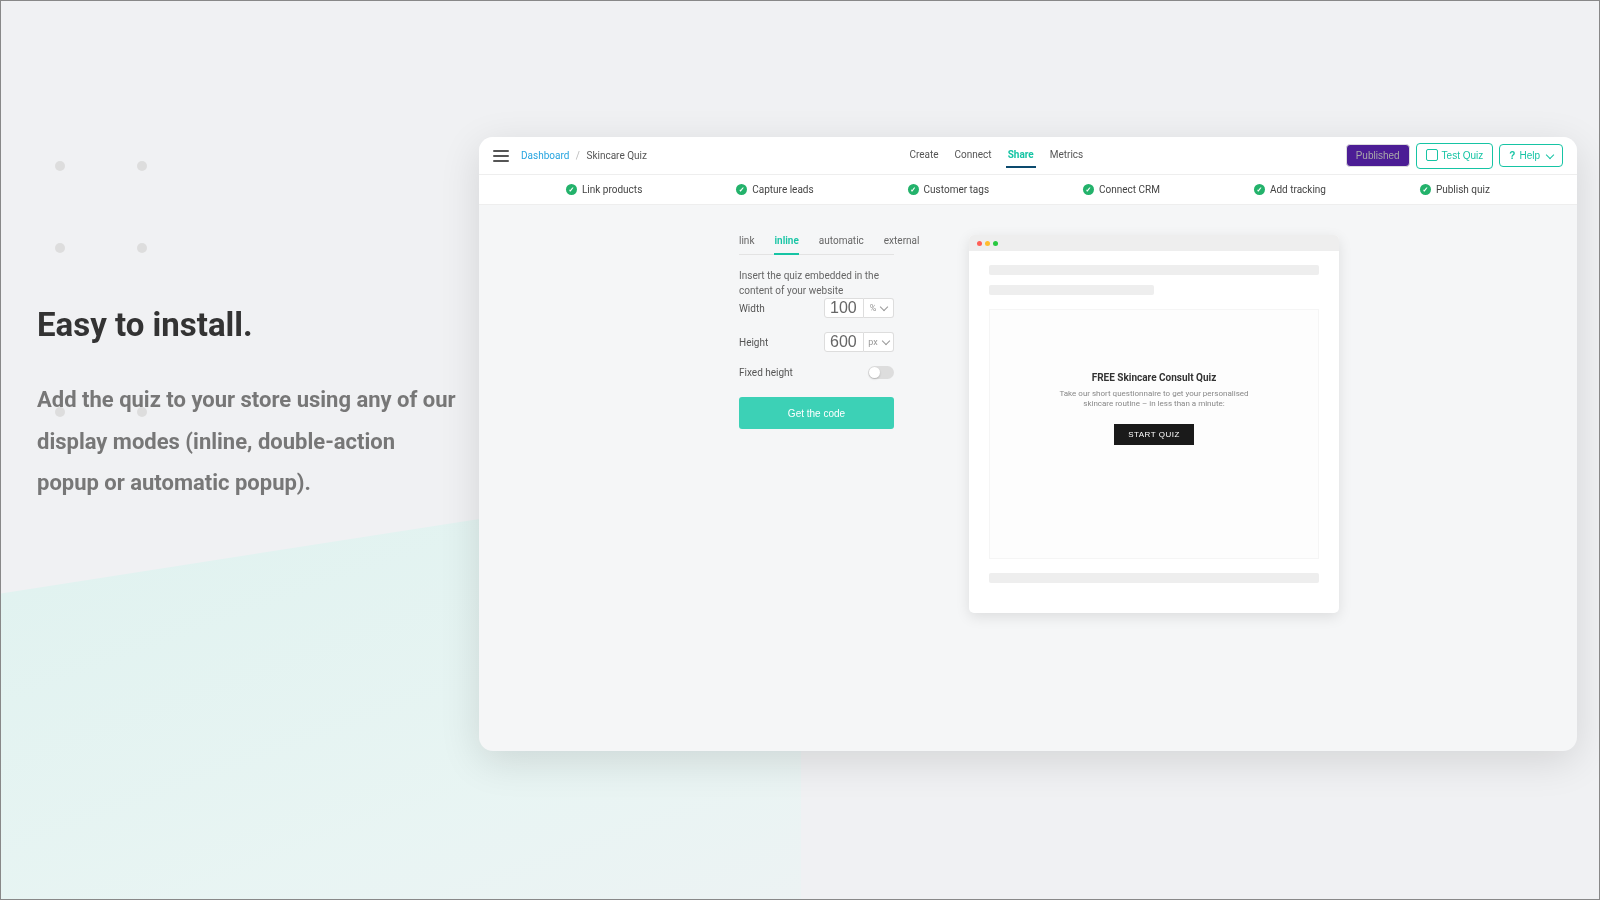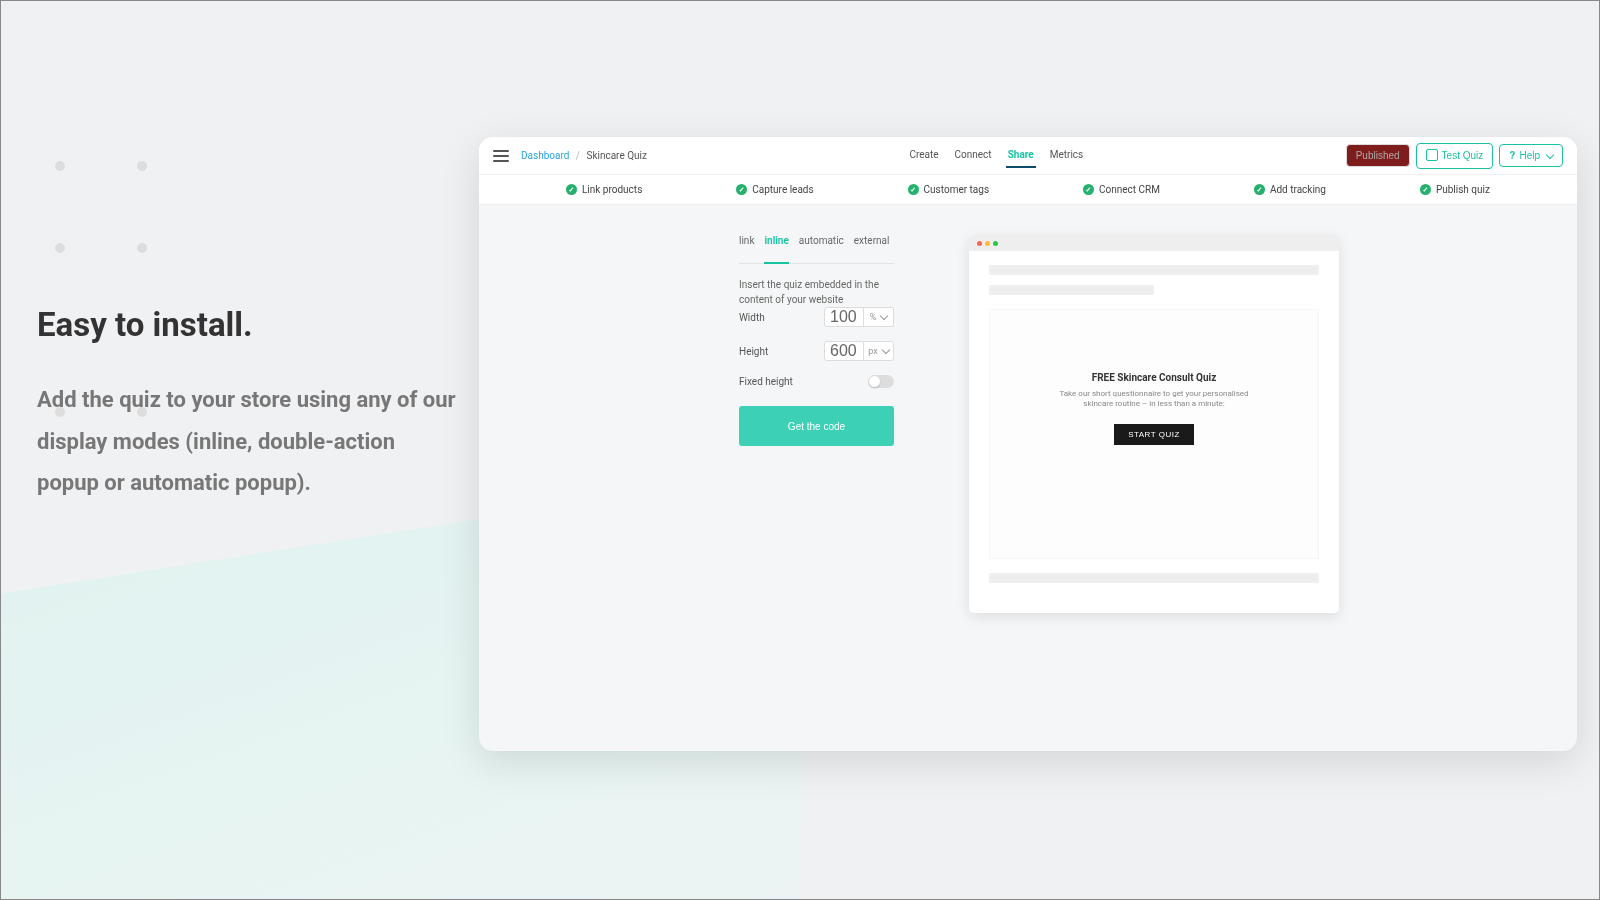--- a/index.html
+++ b/index.html
@@ -19,43 +19,43 @@
 .ham span{display:block;height:2px;background:#555;border-radius:1px}
 .crumbs{font-size:10px;color:#555}
 .crumbs a{color:#27a5e0;text-decoration:none}
 .crumbs .sep{margin:0 4px;color:#bbb}
 .hdr-tabs{display:flex;gap:12px;font-size:10px;color:#555}
 .hdr-tabs .t{padding:6px 2px;cursor:pointer}
 .hdr-tabs .t.active{color:#16c4a4;border-bottom:2px solid #0c4a6e;font-weight:700}
 .hdr-right{display:flex;align-items:center;gap:6px}
 .btn-sm{font-size:10px;padding:5px 9px;border:1px solid #ddd;border-radius:4px;background:#fff;color:#888;cursor:pointer;display:flex;align-items:center;gap:4px}
 .btn-sm.teal{border-color:#16c4a4;color:#16c4a4}
-.btn-sm.pub{background:#7f1d1d;color:#aaa}
+.btn-sm.pub{background:#4c1d95;color:#aaa}
 .ic-edit::before{content:"";display:inline-block;width:10px;height:10px;border:1.3px solid #16c4a4;border-radius:2px;position:relative}
 .ic-help::before{content:"?";font-weight:700}
 .chev{display:inline-block;width:6px;height:6px;border-right:1.2px solid currentColor;border-bottom:1.2px solid currentColor;transform:rotate(45deg);margin-left:3px;margin-top:-2px}
 
 .steps{height:30px;background:#fff;border-bottom:1px solid #eee;display:flex;justify-content:space-around;align-items:center;padding:0 40px}
 .step{display:flex;align-items:center;gap:5px;font-size:10px;color:#444}
 .chk{width:11px;height:11px;border-radius:50%;background:#23b26b;display:flex;align-items:center;justify-content:center;color:#fff;font-size:7px;font-weight:700}
 
 .body{display:flex;padding:30px 0 0 0}
 .form-col{width:380px;padding-left:260px}
 .form-col .inner{width:155px}
-.sub-tabs{display:flex;gap:10px;font-size:10px;color:#666;border-bottom:1px solid #e3e3e3;padding-bottom:6px;margin-bottom:14px}
+.sub-tabs{display:flex;gap:20px;font-size:10px;color:#666;border-bottom:1px solid #e3e3e3;padding-bottom:6px;margin-bottom:14px}
 .sub-tabs .st{cursor:pointer}
-.sub-tabs .st.active{color:#16c4a4;font-weight:600;border-bottom:2px solid #16c4a4;padding-bottom:16px;margin-bottom:-7px}
+.sub-tabs .st.active{color:#16c4a4;font-weight:600;border-bottom:2px solid #16c4a4;padding-bottom:7px;margin-bottom:-7px}
 .desc{font-size:10px;color:#666;line-height:1.45;}
 .frow{display:flex;align-items:center;justify-content:space-between;margin-bottom:14px;font-size:10px;color:#555}
 .fldpair{display:flex}
 .fldpair .txt{width:40px;height:20px;border:1px solid #ddd;border-radius:3px 0 0 3px;padding:0 5px;font-size:16px;color:#666}
 .fldpair .unit{width:30px;height:20px;border:1px solid #ddd;border-left:none;border-radius:0 3px 3px 0;background:#fff;font-size:9px;color:#999;display:flex;align-items:center;justify-content:center;gap:2px}
 .tgl{width:26px;height:13px;background:#ddd;border-radius:8px;position:relative}
 .tgl::after{content:"";position:absolute;width:11px;height:11px;background:#fff;border-radius:50%;top:1px;left:1px;box-shadow:0 1px 2px rgba(0,0,0,.2)}
-.get-code{width:155px;height:40px;background:#3cd1b6;color:#fff;border:none;border-radius:3px;font-size:10px;cursor:pointer;margin-top:4px}
+.get-code{width:155px;height:32px;background:#3cd1b6;color:#fff;border:none;border-radius:3px;font-size:10px;cursor:pointer;margin-top:4px}
 
 .preview{width:370px;margin-left:110px}
 .browser{background:#fff;border-radius:5px;box-shadow:0 4px 14px rgba(0,0,0,.1);overflow:hidden}
 .bchrome{height:16px;background:#eee;display:flex;align-items:center;gap:3px;padding-left:8px}
 .bchrome .c{width:5px;height:5px;border-radius:50%}
 .bchrome .r{background:#ff5f57}.bchrome .y{background:#ffbd2e}.bchrome .g{background:#28c940}
 .bpage{padding:14px 20px 20px}
 .skel{height:10px;background:#eee;border-radius:2px;margin-bottom:10px}
 .embed{margin-top:14px;background:#fdfdfd;border:.5px solid #f5f5f5;height:250px;padding-top:62px;text-align:center;position:relative}
 .embed .ttl{font-size:10px;font-weight:700;color:#333;margin-bottom:6px}

